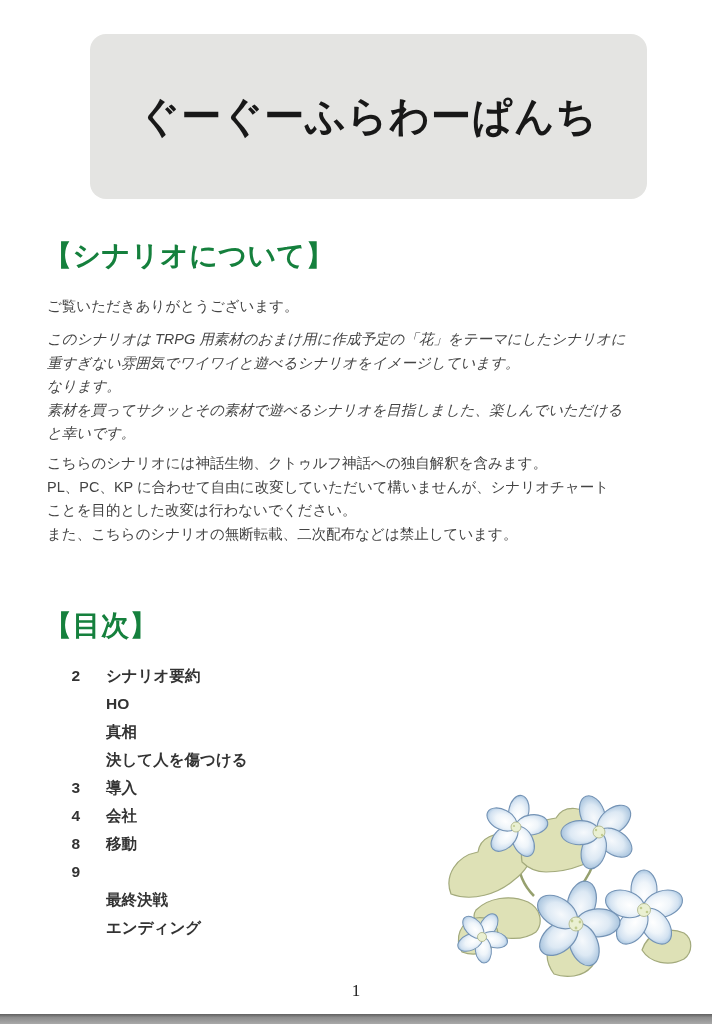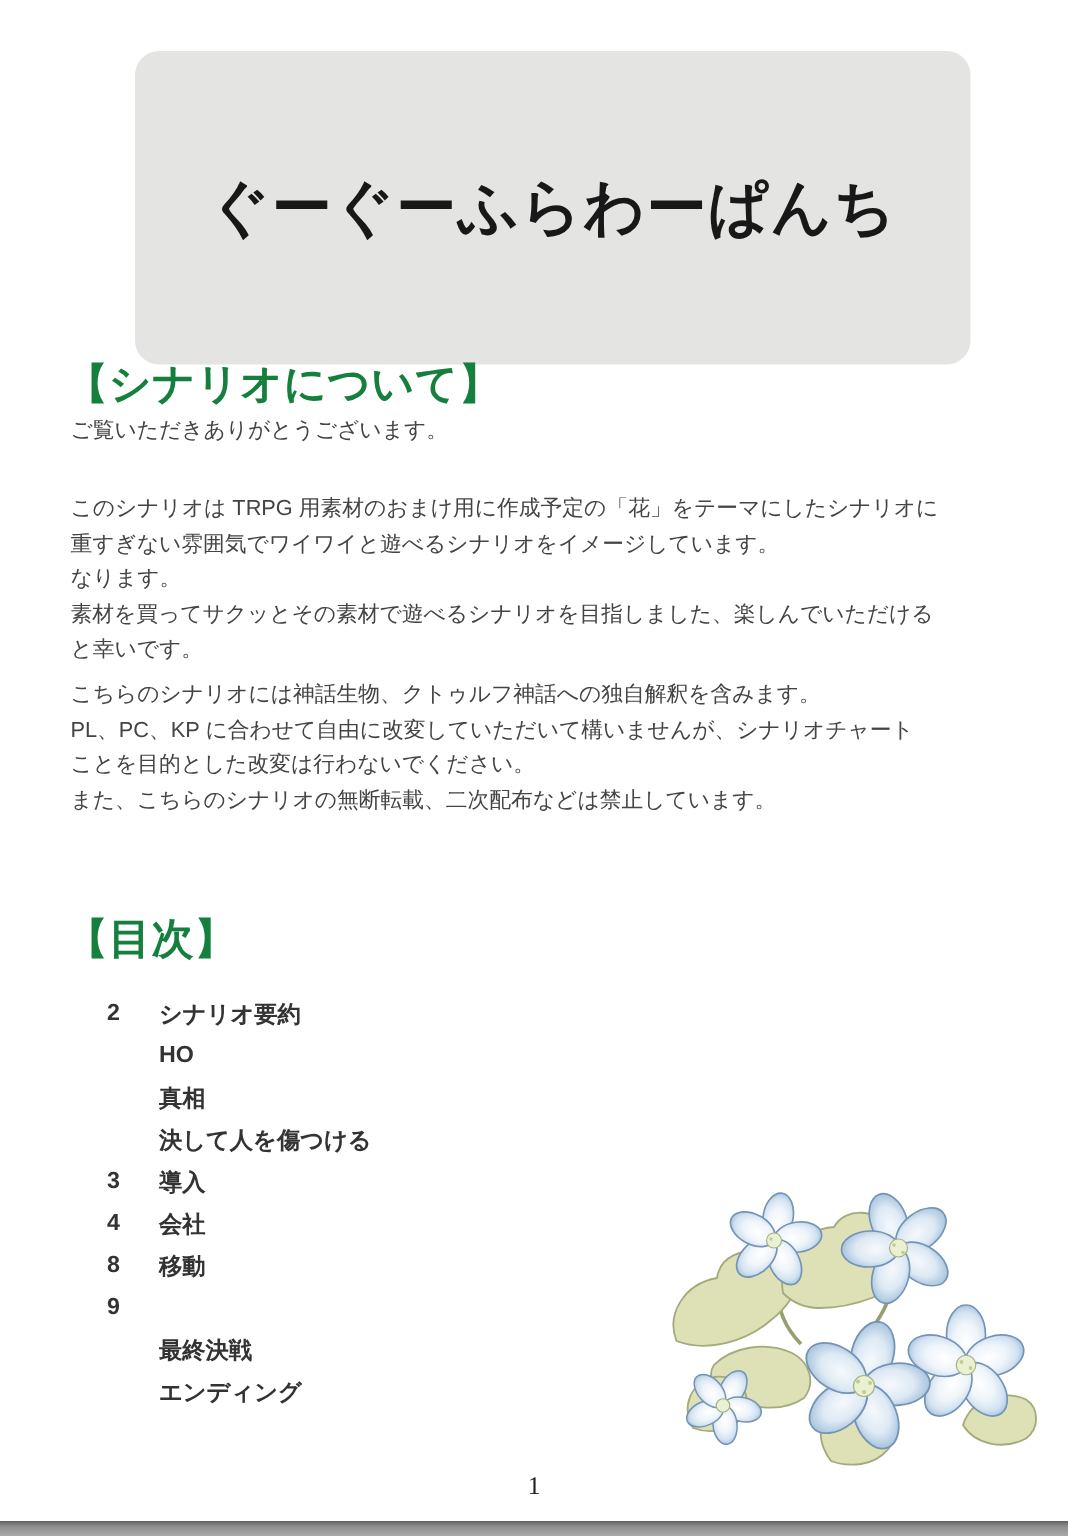--- a/index.html
+++ b/index.html
@@ -5,21 +5,21 @@
   html,body{margin:0;padding:0;background:#ffffff;}
   .page{
     position:relative;
     width:712px;height:1024px;
     background:#ffffff;
     overflow:hidden;
     font-family:"Liberation Sans","DejaVu Sans",sans-serif;
   }
   .title-box{
     position:absolute;left:90px;top:34px;
-    width:557px;height:209px;
+    width:557px;height:165px;
     background:#e4e4e2;
     border-radius:16px;
     display:flex;align-items:center;justify-content:center;
   }
   .title-text{
     font-size:40px;
     font-weight:900;
     color:#181818;
     letter-spacing:1px;
     white-space:nowrap;
@@ -31,22 +31,22 @@
     letter-spacing:0.5px;
     white-space:nowrap;
   }
   #about-heading{top:237px;}
   #toc-heading{top:607px;}
   .body-para{
     position:absolute;left:47px;
     font-size:14.5px;line-height:23.5px;color:#444444;
     white-space:nowrap;
   }
-  #para1{top:276px;text-align:right;}
-  #para2{top:328px;}
+  #para1{top:295px;text-align:right;}
+  #para2{top:328px;font-style:italic;}
   #para3{top:452px;}
   .toc{
     position:absolute;left:47px;top:662px;
     font-size:15.5px;font-weight:700;color:#333333;
   }
   .toc-row{display:flex;height:28px;align-items:center;}
   .toc-num{display:inline-block;width:33px;text-align:right;}
   .toc-label{margin-left:26px;white-space:nowrap;}
   .flower-wrap{
     position:absolute;left:436px;top:782px;

